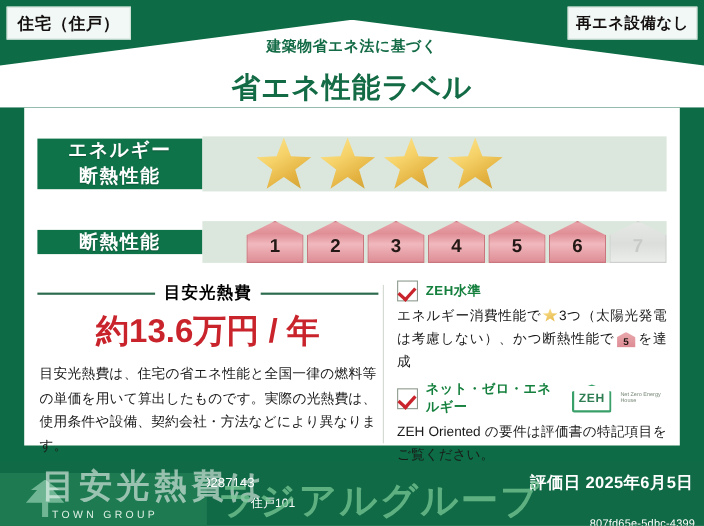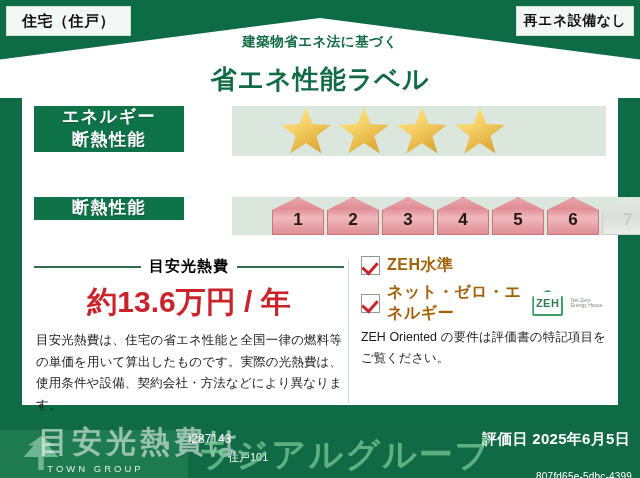--- a/index.html
+++ b/index.html
@@ -14,21 +14,21 @@
   .corner-badge{
     position:absolute;top:6px;
     background:#f2f8f6;
     border:1px solid #cfe0d8;
     font-weight:bold;
     color:#14100f;
     letter-spacing:.5px;
     display:flex;align-items:center;justify-content:center;
     box-sizing:border-box;
   }
-  #badge-left{left:6px;width:125px;height:30px;font-size:15px;}
+  #badge-left{left:6px;width:113px;height:30px;font-size:15px;}
   #badge-right{right:6px;width:118px;height:30px;font-size:14px;}
 
   
   .roof{
     position:absolute;left:0;top:18px;width:640px;height:80px;
     background:#ffffff;
     clip-path:polygon(50% 0%, 100% 52%, 100% 100%, 0 100%, 0 52%);
   }
   .roof-inner{
     position:absolute;left:0;top:34px;width:640px;text-align:center;
@@ -43,21 +43,21 @@
   }
 
   
   .card{
     position:absolute;left:22px;top:98px;width:596px;height:307px;
     background:#ffffff;
     box-sizing:border-box;
   }
 
   
-  .perf-row{display:flex;align-items:flex-start;margin:0 12px;gap:48px;}
+  .perf-row{display:flex;align-items:center;margin:0 12px;}
   #row-energy{height:86px;margin-top:8px;}
   #row-insul{height:46px;margin-top:5px;}
 
   .perf-label{
     width:150px;flex:0 0 150px;
     background:#0f7349;color:#fff;
     display:flex;flex-direction:column;
     align-items:center;justify-content:center;
     font-weight:bold;font-size:17px;line-height:1.35;
     letter-spacing:1.5px;
@@ -127,21 +127,21 @@
   .checkbox{
     width:19px;height:19px;flex:0 0 19px;
     border:1.5px solid #8e9a8e;background:#fff;
     position:relative;box-sizing:border-box;
   }
   .checkbox::after{
     content:"";position:absolute;left:3px;top:2px;
     width:7px;height:12px;border:solid #c9242c;
     border-width:0 3px 3px 0;transform:rotate(42deg);
   }
-  .claim-title{font-size:16px;font-weight:bold;color:#a16207;letter-spacing:.5px;}
+  .claim-title{font-size:12px;font-weight:bold;color:#15803d;letter-spacing:.5px;}
   .claim-body{font-size:12.4px;color:#1a1a1a;line-height:1.68;margin-top:3px;text-align:justify;}
 
   .inline-star{
     display:inline-block;width:14px;height:13px;vertical-align:-2px;margin:0 1px;
     background:linear-gradient(150deg,#fde89a,#e3b13f);
     clip-path:polygon(50% 2%,62.5% 36%,98% 38%,70% 60%,80% 95%,50% 74%,20% 95%,30% 60%,2% 38%,37.5% 36%);
   }
   .inline-house{
     display:inline-block;width:17px;height:14px;vertical-align:-2px;margin:0 2px;
     background:linear-gradient(180deg,#e9a8ad,#dd8b93);
@@ -283,20 +283,23 @@
     </div>
 
     <div class="lower-divider"></div>
 
     <div class="lower-right">
 
       <div class="claim">
         <div class="claim-head">
           <span class="checkbox"></span>
           <span class="claim-title">ZEH水準</span>
+        </div>
+        <div class="claim-body">
+          <span>エネルギー消費性能で</span><span class="inline-star"></span><span>3つ（太陽光発電</span><span>は考慮しない）、かつ断熱性能で</span><span class="inline-house">5</span><span>を達成</span>
         </div>
       </div>
 
       <div class="claim">
         <div class="claim-head">
           <span class="checkbox"></span>
           <span class="claim-title">ネット・ゼロ・エネルギー</span>
           <span class="zeh-logo">ZEH</span>
           <span class="zeh-sub">Net Zero Energy House</span>
         </div>

